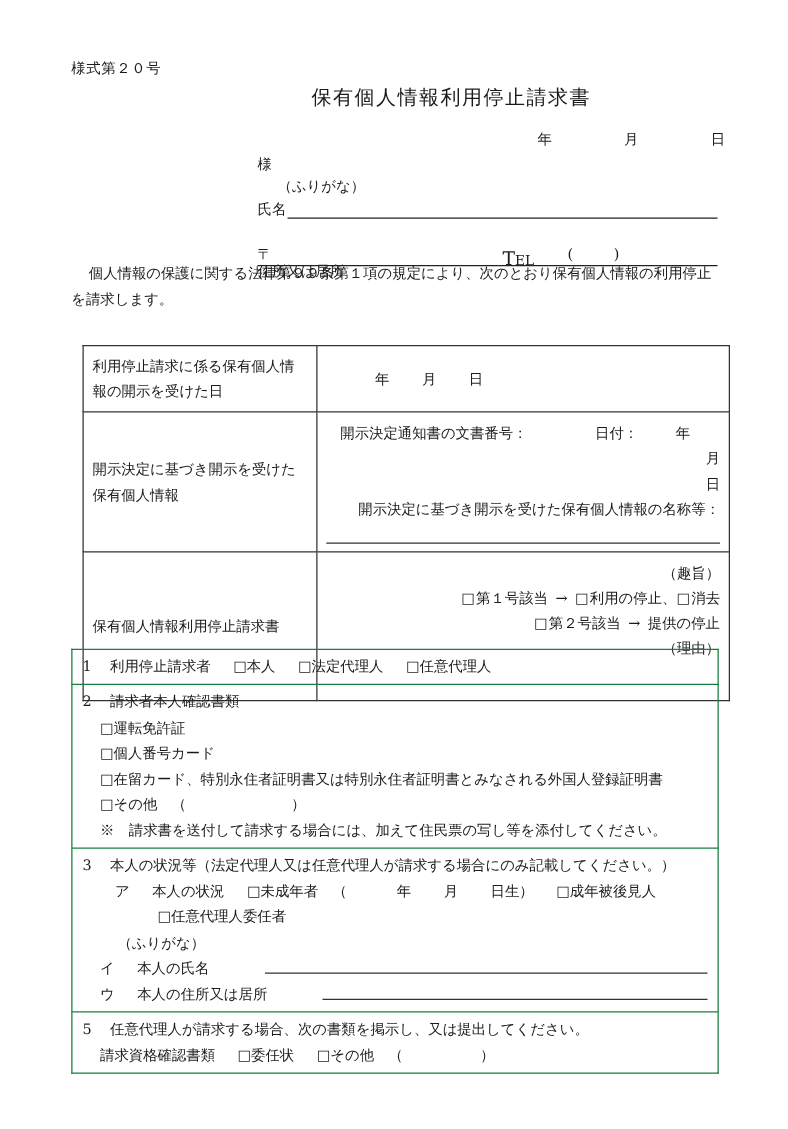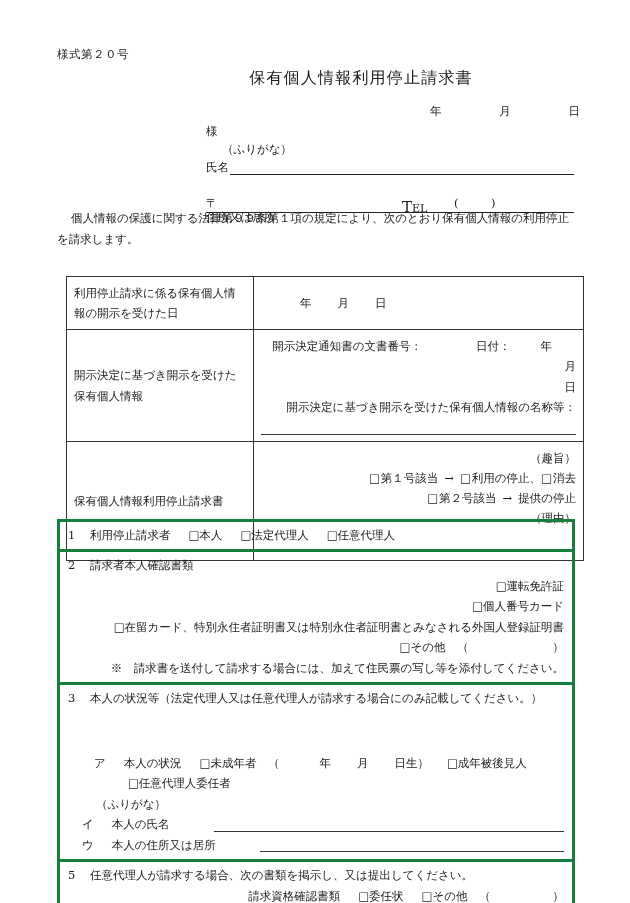--- a/index.html
+++ b/index.html
@@ -170,37 +170,37 @@
   .tbl2 {
     position: absolute;
     left: 57px;
     top: 519px;
     width: 518px;
     border-collapse: collapse;
     table-layout: fixed;
     font-size: 11.5px;
   }
   .tbl2 td {
-    border: 3px solid #15803d;
+    border: 1px solid #15803d;
     padding: 3px 8px 4px 8px;
     vertical-align: top;
     line-height: 1.78;
   }
   .num {
     display: inline-block;
     width: 22px;
   }
-  .sub-indent { display: block; padding-left: 14px; text-align: right; }
-  .sub-indent2 { display: block; padding-left: 26px; margin-top: 44px; }
+  .sub-indent { display: block; padding-left: 14px; }
+  .sub-indent2 { display: block; padding-left: 26px; }
   .sub-indent3 { display: block; padding-left: 60px; }
   .kana-indent { display: block; padding-left: 28px; }
 
   .ul-row {
     display: flex;
-    align-items: center;
+    align-items: flex-start;
     gap: 42px;
   }
   .ul-row .kana-lbl { white-space: nowrap; padding-left: 14px; }
   .ul-row .rule {
     flex: 1;
     border-bottom: 1px solid #333;
     height: 14px;
     margin-left: 2px;
   }
   .paren-gap { display: inline-block; width: 84px; }

